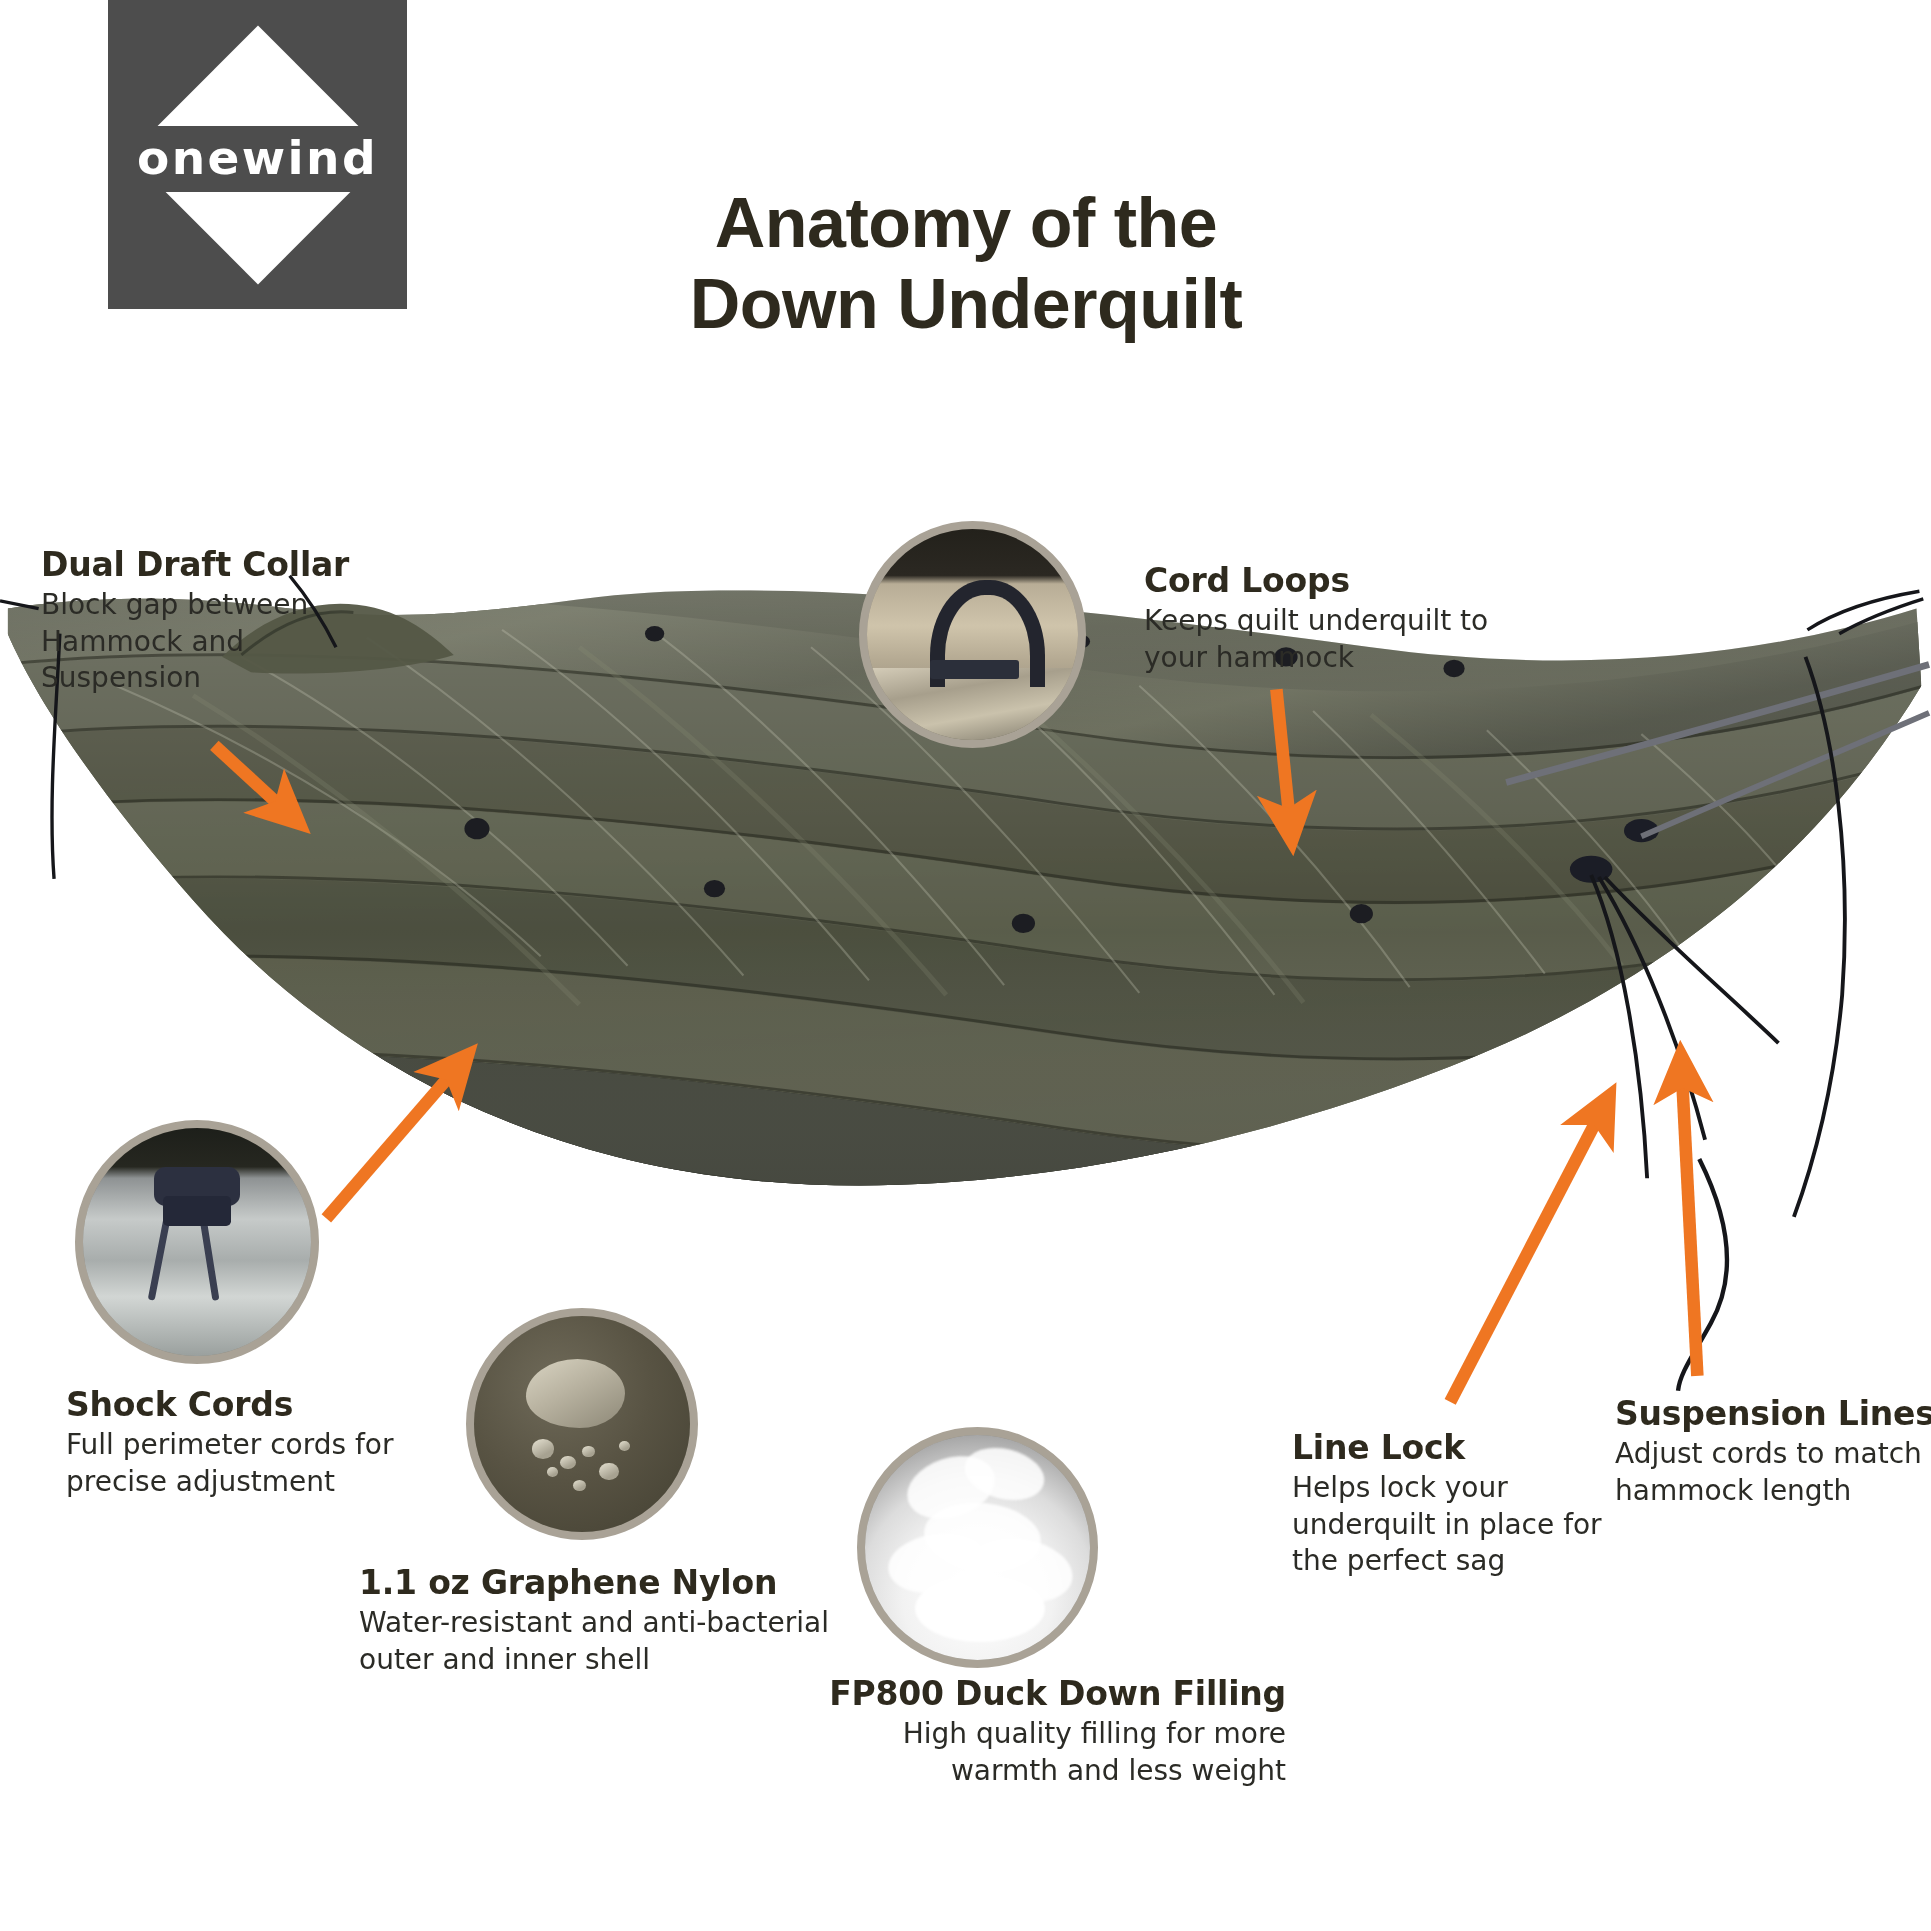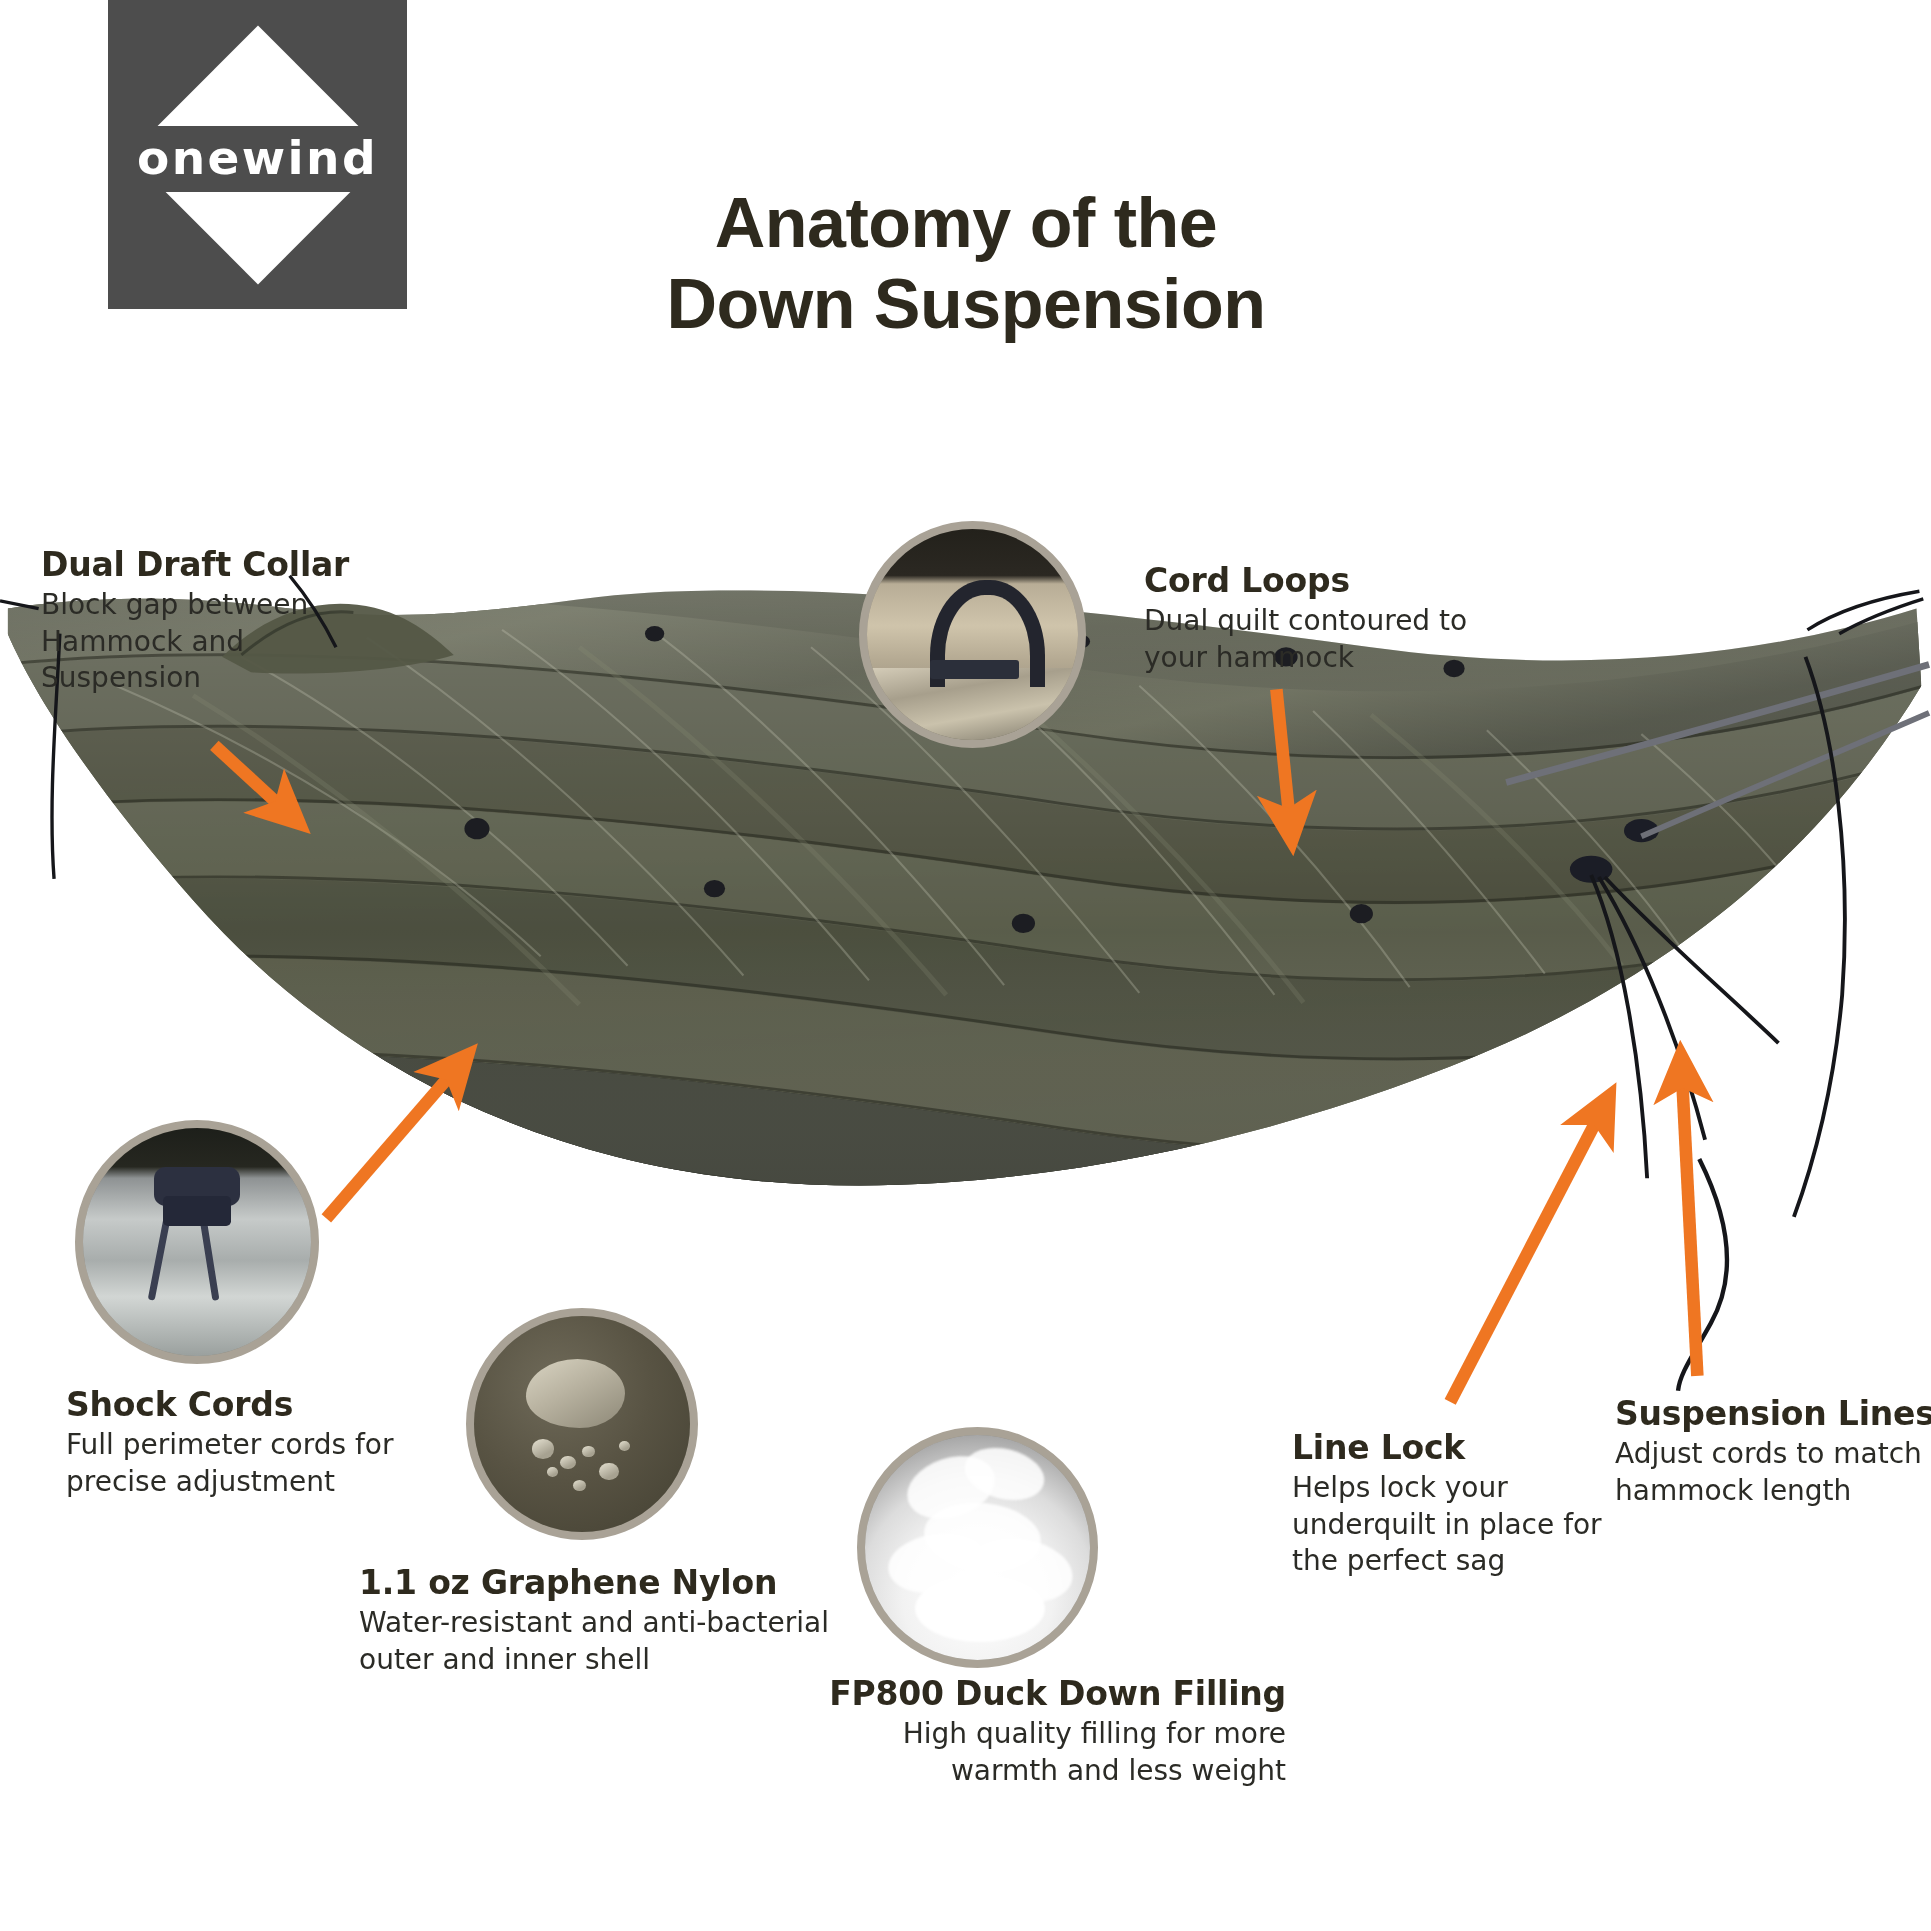--- a/index.html
+++ b/index.html
@@ -95,21 +95,21 @@
 <body>
 
 <div class="abs" id="logo-block">
   <div id="logo-diamond"></div>
   <div id="logo-word-bg"></div>
   <div id="logo-wordmark">onewind</div>
 </div>
 
 <div class="abs" id="title">
   <div>Anatomy of the</div>
-  <div>Down Suspension</div>
+  <div>Down Underquilt</div>
 </div>
 
 <svg class="abs" id="quilt" style="left:0;top:541px;width:1931px;height:869px" viewBox="0 0 2000 900" preserveAspectRatio="none">
   <defs>
     <linearGradient id="olive" x1="0" y1="0" x2="0.15" y2="1">
       <stop offset="0%" stop-color="#5f6252"></stop>
       <stop offset="18%" stop-color="#4b4e3e"></stop>
       <stop offset="40%" stop-color="#5a5d4c"></stop>
       <stop offset="62%" stop-color="#44473a"></stop>
       <stop offset="82%" stop-color="#565947"></stop>
@@ -295,21 +295,21 @@
   <div class="bd">
     <div>Block gap between</div>
     <div>Hammock and</div>
     <div>Suspension</div>
   </div>
 </div>
 
 <div class="abs callout" id="c-cord">
   <div class="hd">Cord Loops</div>
   <div class="bd">
-    <div>Dual quilt contoured to</div>
+    <div>Keeps quilt underquilt to</div>
     <div>your hammock</div>
   </div>
 </div>
 
 <div class="abs callout" id="c-shock">
   <div class="hd">Shock Cords</div>
   <div class="bd">
     <div>Full perimeter cords for</div>
     <div>precise adjustment</div>
   </div>

